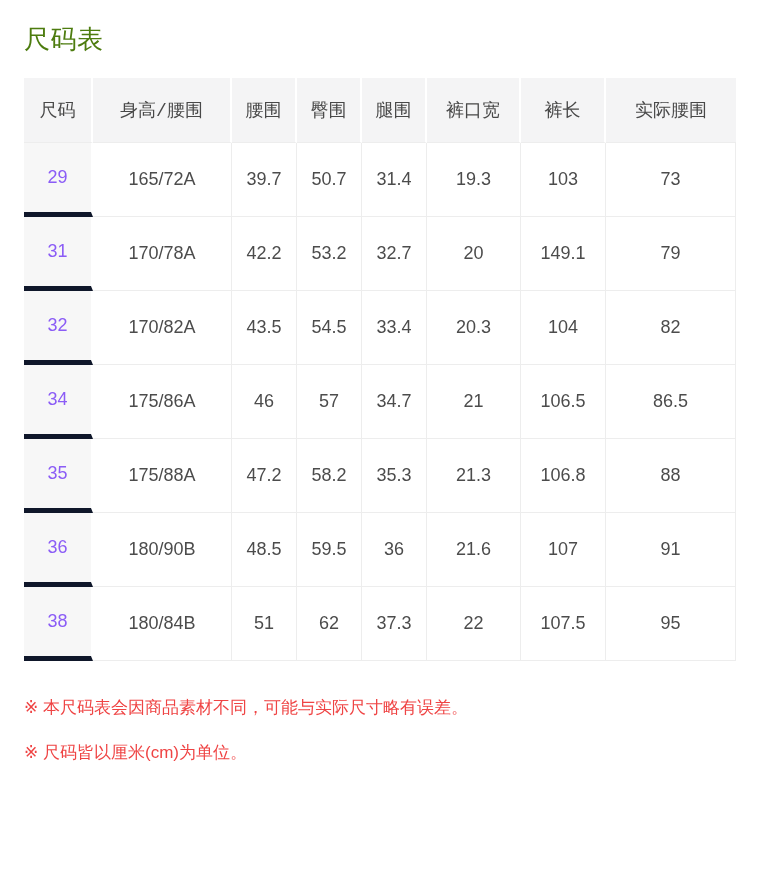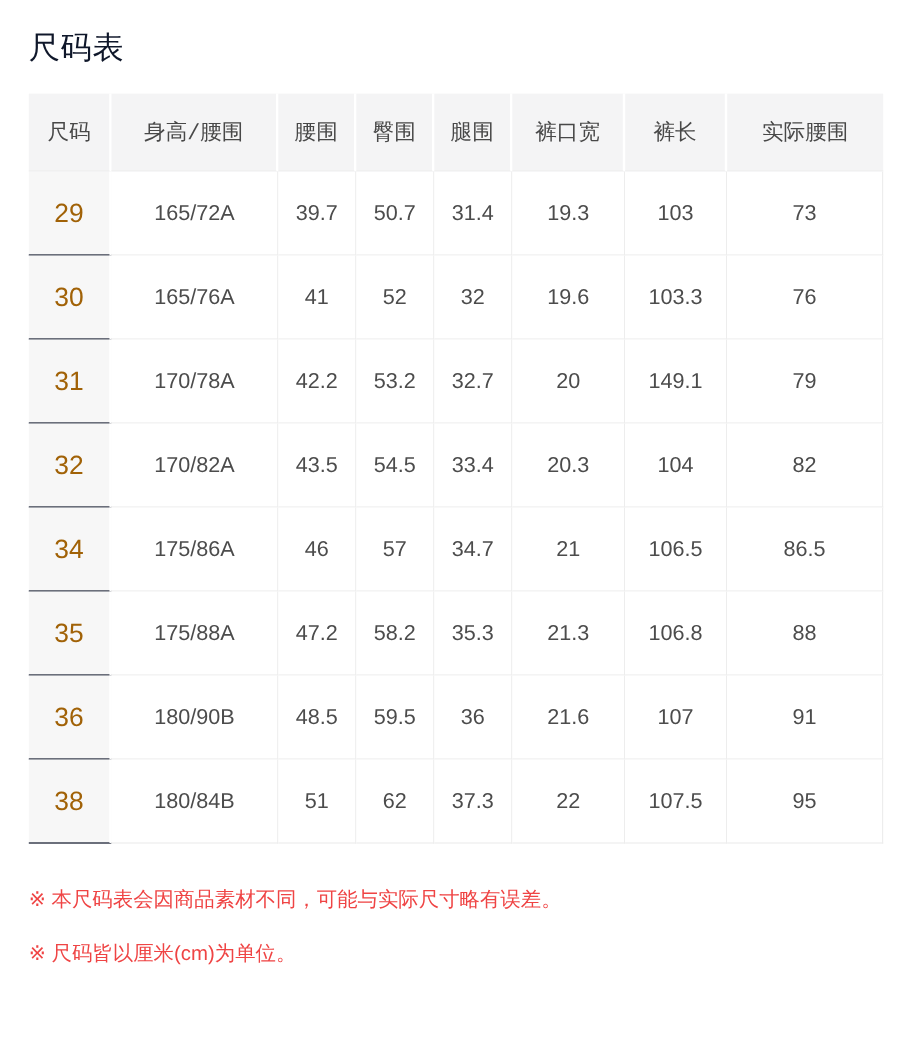--- a/index.html
+++ b/index.html
@@ -14,21 +14,21 @@
     color: #4a4a4a;
     -webkit-font-smoothing: antialiased;
   }
   .page {
     padding: 22px 24px 10px 24px;
     box-sizing: border-box;
   }
   .page-title {
     font-size: 26px;
     font-weight: 500;
-    color: #0f172a;
+    color: #4d7c0f;
     margin: 0 0 21px 0;
     letter-spacing: 0.5px;
   }
   table.size-table {
     width: 712px;
     border-collapse: separate;
     border-spacing: 0;
     table-layout: fixed;
     text-align: center;
     font-size: 18px;
@@ -54,24 +54,24 @@
     padding: 0 2px;
     font-weight: 400;
   }
   table.size-table tbody td {
     background: #ffffff;
     border-right: 1px solid #ededed;
     border-bottom: 1px solid #ededed;
   }
   table.size-table tbody th.rowhead {
     background: #f7f7f7;
-    color: #a16207;
-    font-size: 22px;
+    color: #8b5cf6;
+    font-size: 18px;
     border-right: 2px solid #ffffff;
-    border-bottom: 1px solid #0f172a;
+    border-bottom: 5px solid #0f172a;
   }
   .notes {
     margin-top: 34px;
   }
   .note {
     font-size: 17px;
     color: #ef4444;
     line-height: 25px;
     margin: 0 0 20px 0;
   }
@@ -109,30 +109,20 @@
     <tbody>
         <tr>
           <th class="rowhead" scope="row">29</th>
           <td>165/72A</td>
           <td>39.7</td>
           <td>50.7</td>
           <td>31.4</td>
           <td>19.3</td>
           <td>103</td>
           <td>73</td>
-        </tr>
-        <tr>
-          <th class="rowhead" scope="row">30</th>
-          <td>165/76A</td>
-          <td>41</td>
-          <td>52</td>
-          <td>32</td>
-          <td>19.6</td>
-          <td>103.3</td>
-          <td>76</td>
         </tr>
         <tr>
           <th class="rowhead" scope="row">31</th>
           <td>170/78A</td>
           <td>42.2</td>
           <td>53.2</td>
           <td>32.7</td>
           <td>20</td>
           <td>149.1</td>
           <td>79</td>

